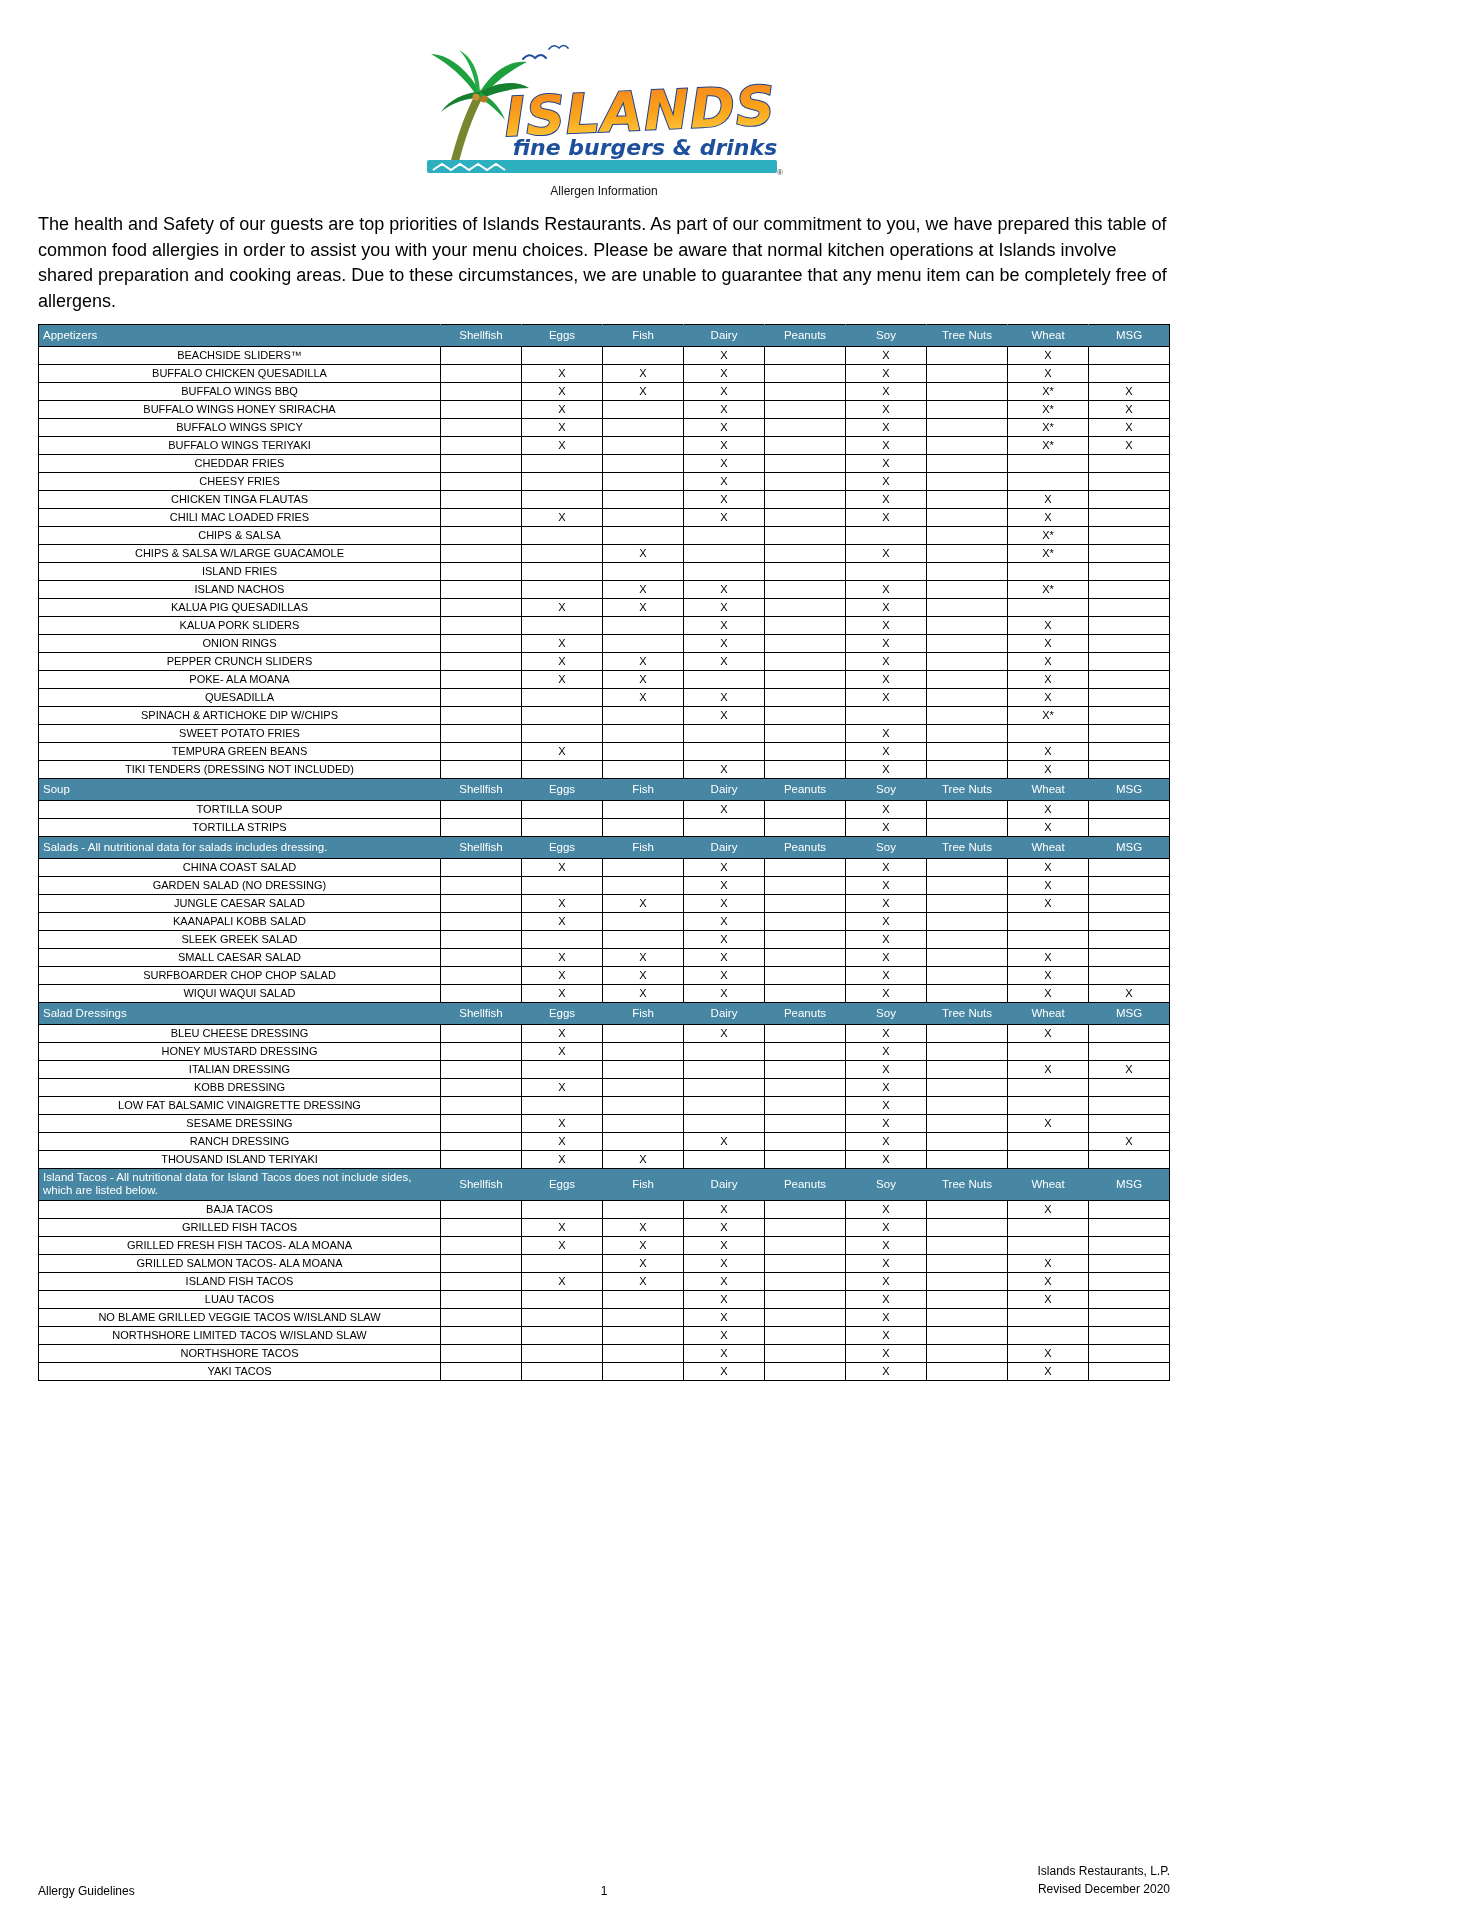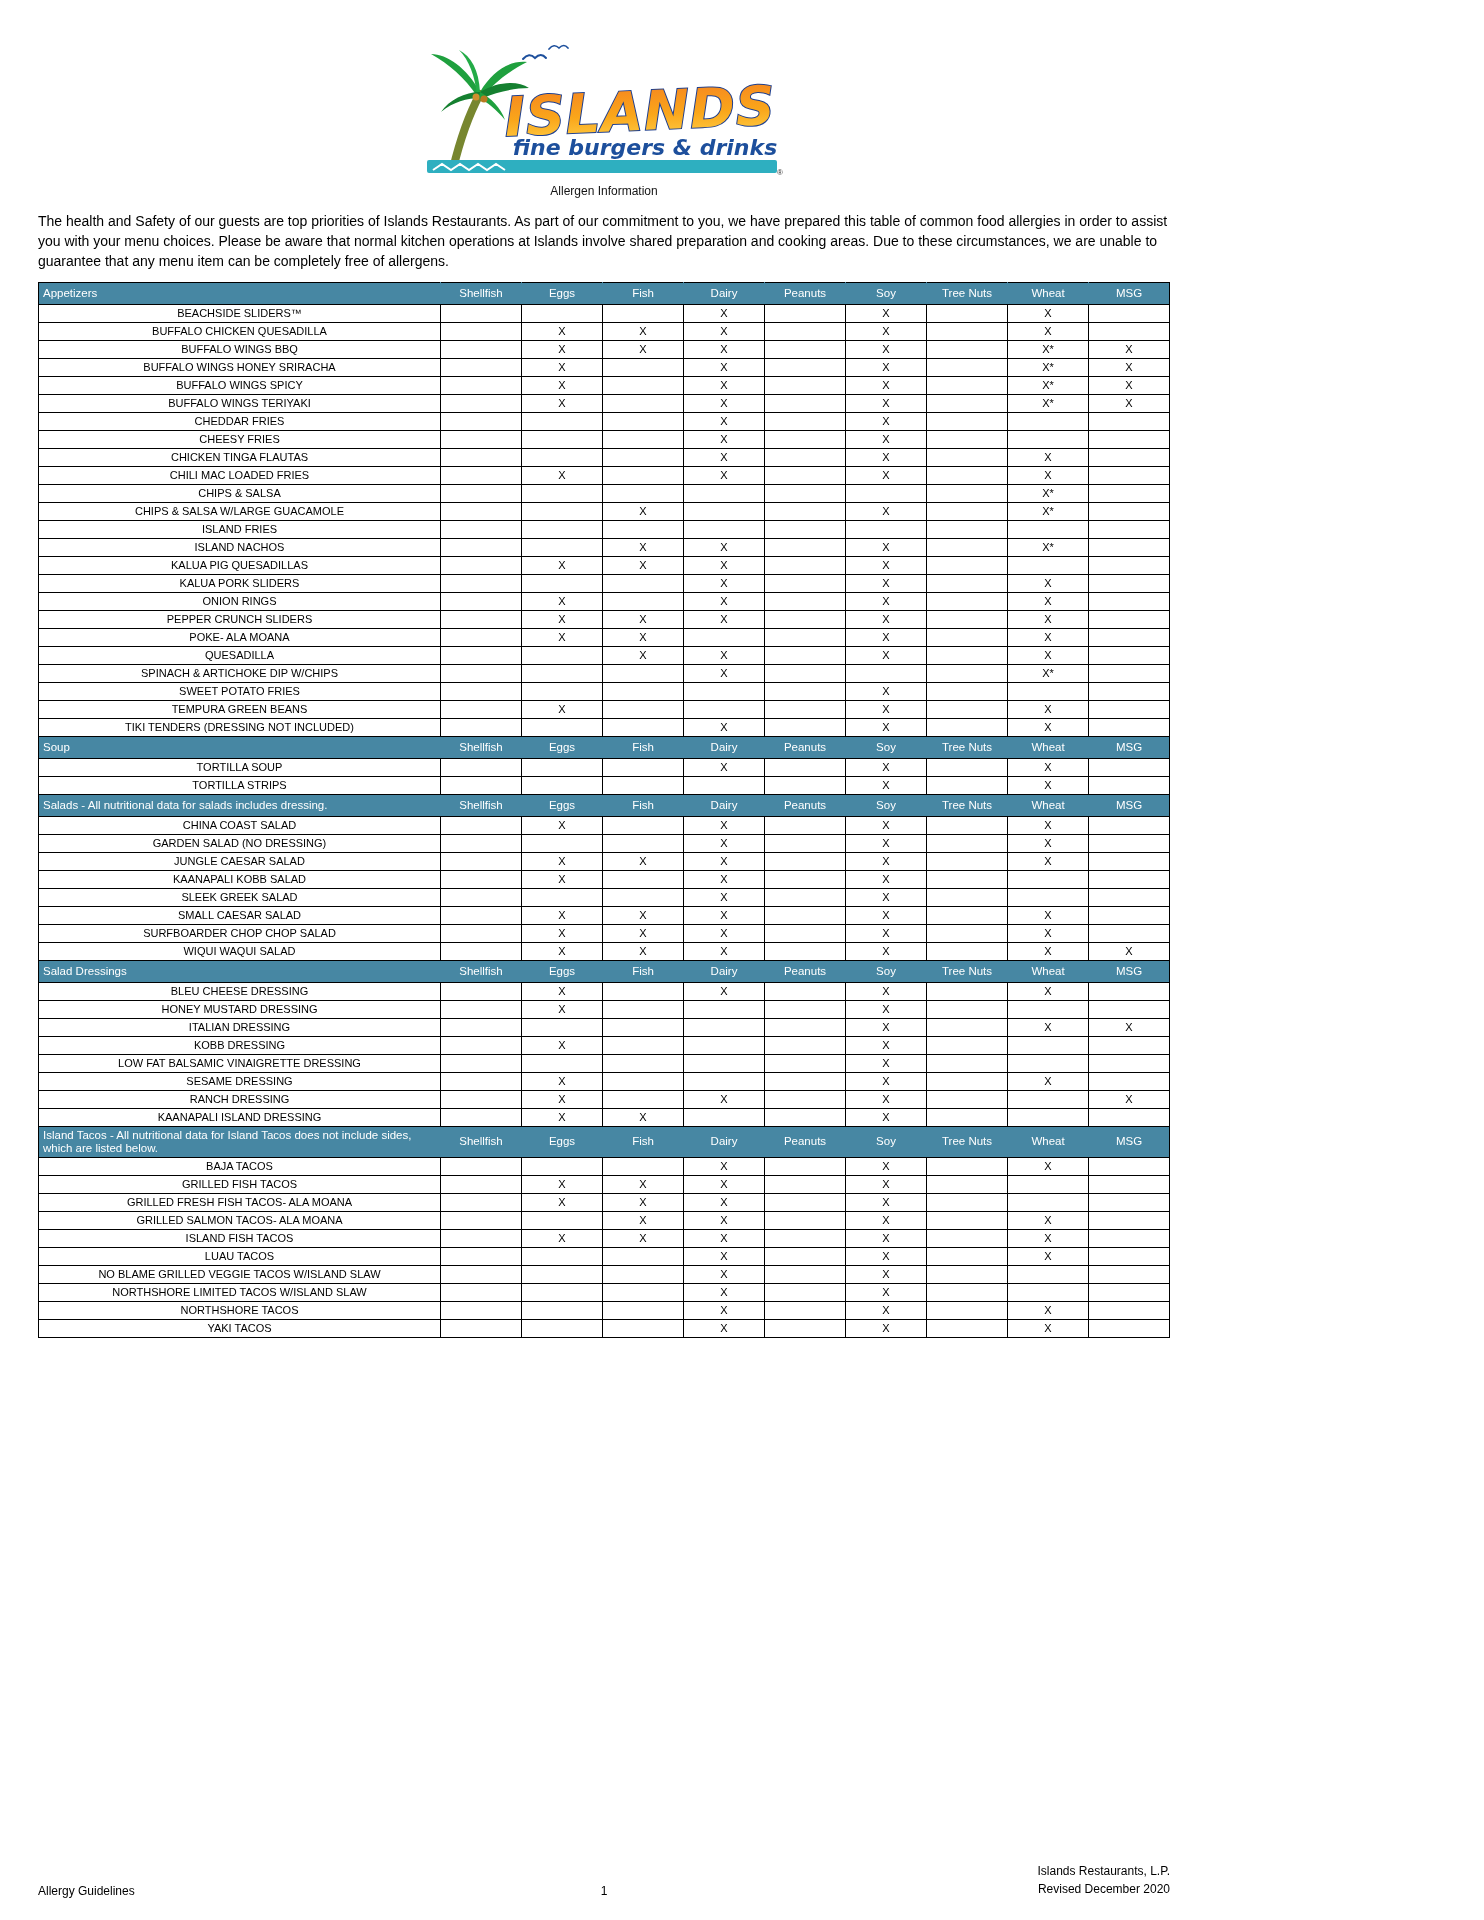--- a/index.html
+++ b/index.html
@@ -3,21 +3,21 @@
 <meta charset="utf-8">
 <style>
   html,body{margin:0;padding:0;background:#fff;}
   .page{
     position:relative;width:1484px;height:1920px;background:#ffffff;
     font-family:"Liberation Sans", sans-serif;color:#000;overflow:hidden;
   }
   .content{position:absolute;left:38px;top:0;width:1132px;}
   .logo-wrap{width:362px;margin:42px auto 0;}
   .doc-title{text-align:center;font-size:12px;color:#141414;margin-top:4px;}
-  .intro{font-size:14px;line-height:1.42;margin:14px 0 0 0;color:#000;}
+  .intro{font-size:18px;line-height:1.42;margin:14px 0 0 0;color:#000;}
   .allergen-table{width:100%;border-collapse:collapse;margin-top:10px;table-layout:fixed;border:1px solid #f97316;}
   .allergen-table td{
     border:1px solid #000;height:17px;padding:0 3px;font-size:11px;line-height:1.15;
     overflow:hidden;white-space:nowrap;vertical-align:middle;
   }
   .section-row td{
     background:var(--header-bg,#4787A3);color:#fff;font-size:11.5px;font-weight:400;
     border-left:1px solid var(--header-bg,#4787A3);border-right:1px solid var(--header-bg,#4787A3);
     border-top:1px solid #000;border-bottom:1px solid #000;
   }
@@ -626,21 +626,21 @@
             <td class="mark">X</td>
             <td class="mark"></td>
             <td class="mark">X</td>
             <td class="mark"></td>
             <td class="mark">X</td>
             <td class="mark"></td>
             <td class="mark"></td>
             <td class="mark">X</td>
           </tr>
           <tr class="data-row">
-            <td class="item-name">KAANAPALI ISLAND DRESSING</td>
+            <td class="item-name">THOUSAND ISLAND TERIYAKI</td>
             <td class="mark"></td>
             <td class="mark">X</td>
             <td class="mark">X</td>
             <td class="mark"></td>
             <td class="mark"></td>
             <td class="mark">X</td>
             <td class="mark"></td>
             <td class="mark"></td>
             <td class="mark"></td>
           </tr>

